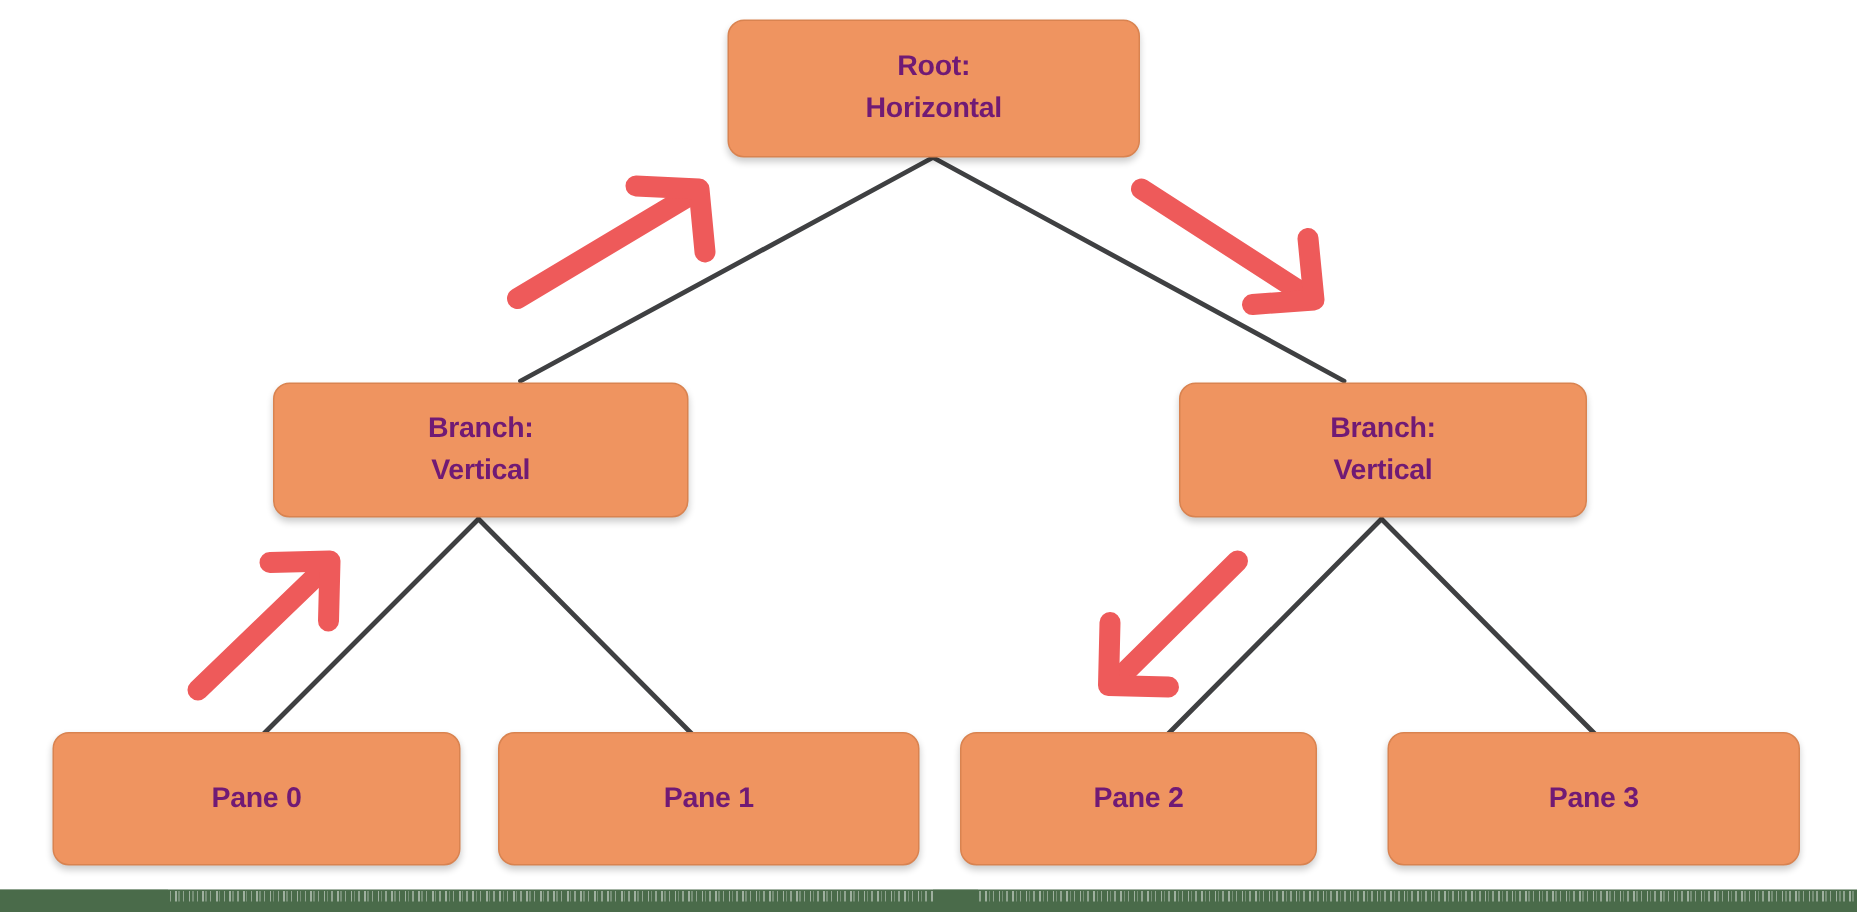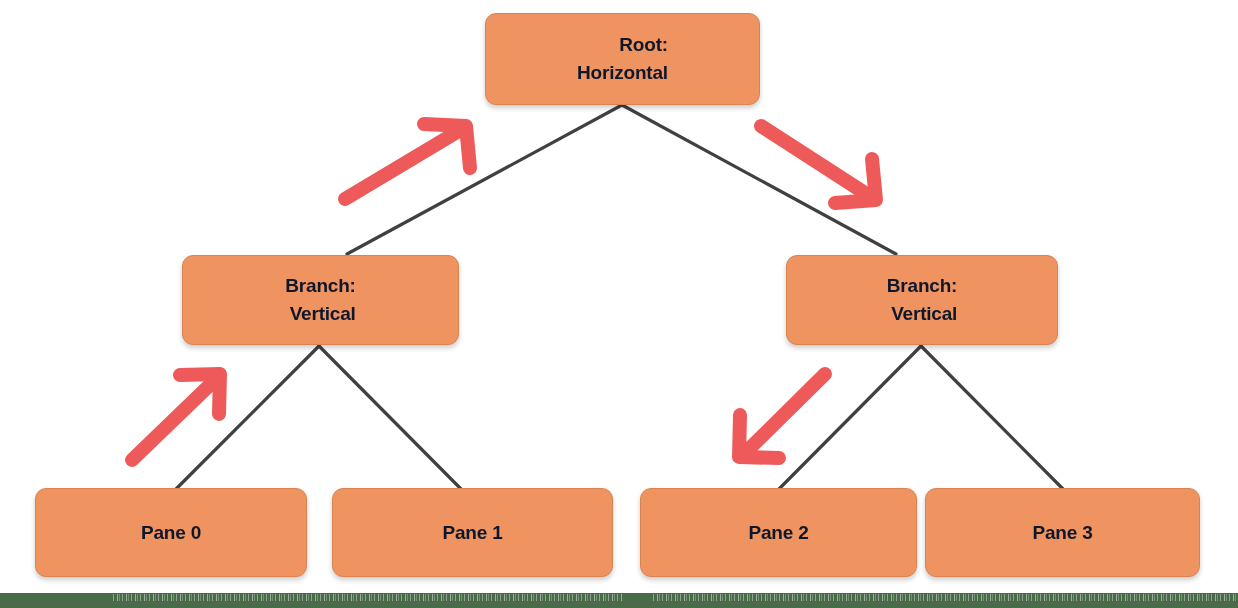--- a/index.html
+++ b/index.html
@@ -31,38 +31,38 @@
     position: absolute;
     z-index: 2;
     box-sizing: border-box;
     background: #ef9460;
     border: 1px solid #d98350;
     border-radius: 11px;
     box-shadow: 0 3px 5px rgba(0,0,0,0.20);
     display: flex;
     align-items: center;
     justify-content: center;
-    text-align: right;
-    color: #0f172a;
+    text-align: center;
+    color: #701a75;
     font-weight: bold;
     font-size: 19px;
     line-height: 1.45;
     letter-spacing: -0.2px;
   }
   .node .node-label {
     white-space: pre-line;
     padding: 0 6px;
   }
 
   #node-root       { left: 485px; top: 13px;  width: 275px; height: 92px; }
   #node-branch-l   { left: 182px; top: 255px; width: 277px; height: 90px; }
   #node-branch-r   { left: 786px; top: 255px; width: 272px; height: 90px; }
   #node-pane-0     { left: 35px;  top: 488px; width: 272px; height: 89px; }
   #node-pane-1     { left: 332px; top: 488px; width: 281px; height: 89px; }
-  #node-pane-2     { left: 640px; top: 488px; width: 277px; height: 89px; }
+  #node-pane-2     { left: 640px; top: 488px; width: 238px; height: 89px; }
   #node-pane-3     { left: 925px; top: 488px; width: 275px; height: 89px; }
 
   #bottom-strip {
     position: absolute;
     left: 0;
     top: 593px;
     width: 1238px;
     height: 15px;
     background: #4a6b4a;
     z-index: 4;

